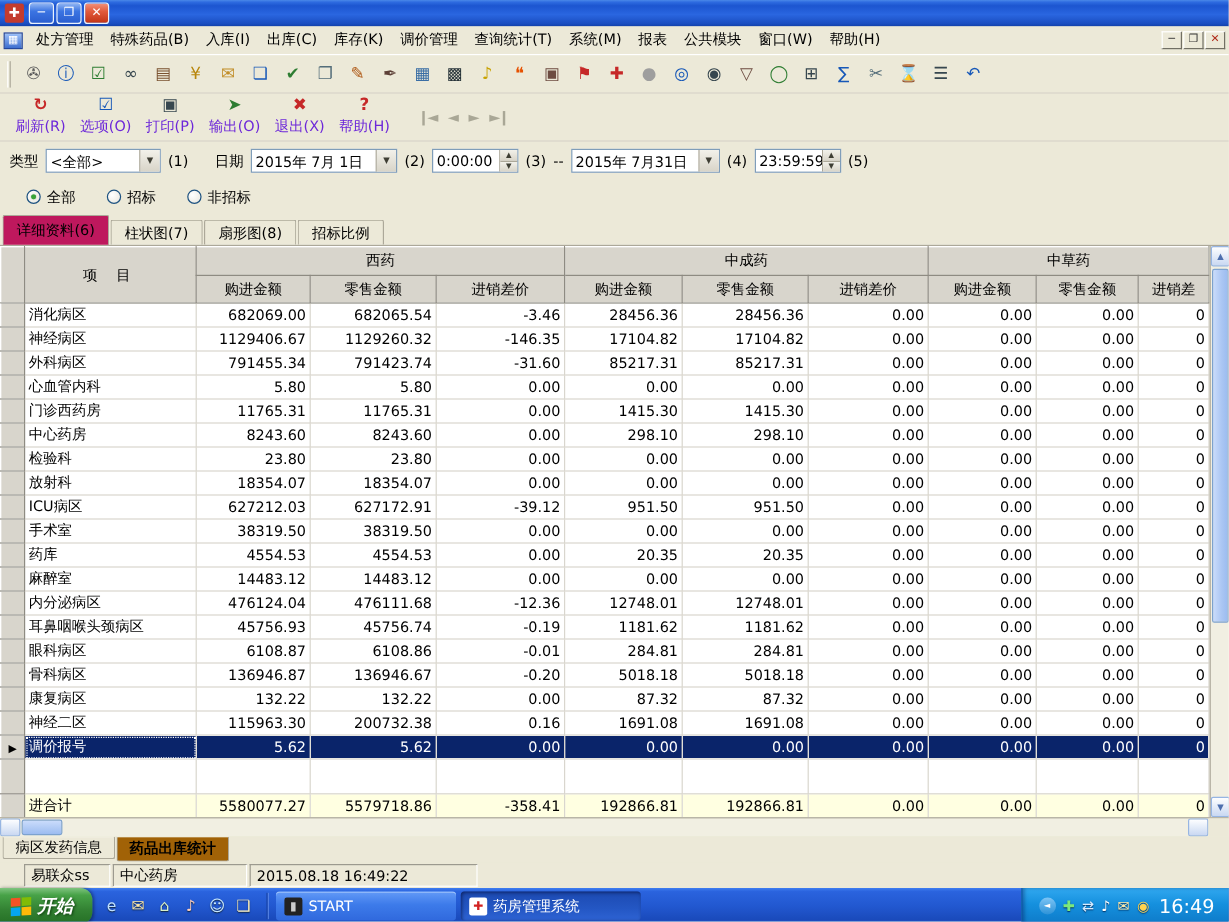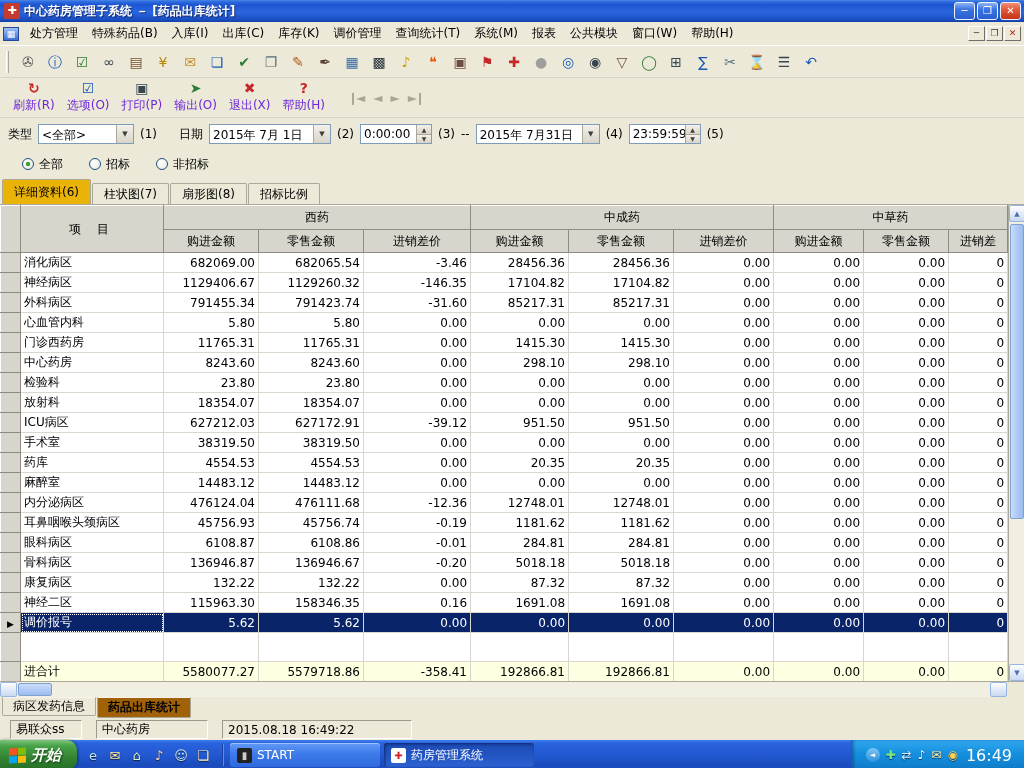--- a/index.html
+++ b/index.html
@@ -54,21 +54,21 @@
 
 
 .radiobar{flex:0 0 28px;display:flex;align-items:center;gap:26px;padding-left:22px;}
 .radio{display:flex;align-items:center;gap:5px;}
 .circle{width:12px;height:12px;border-radius:50%;border:1px solid #1D5281;background:radial-gradient(circle at 35% 35%,#fff,#E7E5DC);position:relative;}
 .radio.checked .circle::after{content:"";position:absolute;left:3px;top:3px;width:4px;height:4px;border-radius:50%;background:#37A437;box-shadow:0 0 1px #1E7C1E;}
 
 
 .tabbar{flex:0 0 26px;display:flex;align-items:flex-end;padding-left:2px;}
 .vtab{height:21px;padding:0 11px;display:flex;align-items:center;background:var(--window_face,#ECE9D8);border:1px solid #ACA899;border-bottom:none;border-radius:2px 2px 0 0;margin-right:1px;white-space:nowrap;}
-.vtab.active{height:25px;background:#eab308;position:relative;z-index:2;text-align:center;}
+.vtab.active{height:25px;background:#be185d;position:relative;z-index:2;text-align:center;}
 
 
 .gridwrap{flex:0 0 477px;height:477px;display:flex;background:#fff;border-top:1px solid #ACA899;overflow:hidden;}
 table{border-collapse:collapse;table-layout:fixed;width:1007px;align-self:flex-start;}
 th,td{border:1px solid var(--grid_line,#D9D6CE);font-weight:normal;overflow:hidden;white-space:nowrap;padding:0 3px;font-size:12px;}
 thead th{background:var(--header_bg,#D8D5CC);border:1px solid;border-color:#FFFFFF #8E8B82 #8E8B82 #FFFFFF;text-align:center;}
 .grouphead{height:24px;}
 .subhead{height:23px;}
 .itemhead{letter-spacing:6px;}
 tbody td{height:20px;}
@@ -94,21 +94,21 @@
 .hsb-track{flex:1;position:relative;}
 .hsb-thumb{position:absolute;top:1px;bottom:1px;left:1px;width:34px;background:linear-gradient(180deg,#CADCFB,#9CBCF0);border:1px solid #7DA2CE;border-radius:2px;}
 .corner{flex:0 0 17px;background:var(--window_face,#ECE9D8);}
 
 
 .bottomtabs{flex:0 0 22px;display:flex;align-items:flex-start;padding-left:2px;background:var(--window_face,#ECE9D8);}
 .btab{height:19px;padding:0 10px;display:flex;align-items:center;border:1px solid #ACA899;border-top:1px solid #F6F4EC;border-radius:0 0 2px 2px;margin-right:1px;white-space:nowrap;}
 .btab.active{font-weight:bold;background:#a16207;height:21px;text-align:right;}
 
 
-.statusbar{flex:0 0 21px;display:flex;gap:14px;padding:1px 10px;background:var(--window_face,#ECE9D8);}
+.statusbar{flex:0 0 21px;display:flex;gap:2px;padding:1px 20px;background:var(--window_face,#ECE9D8);}
 .sb-panel{border:1px solid;border-color:#9C9A8F #FFFFFF #FFFFFF #9C9A8F;display:flex;align-items:center;padding:0 5px;white-space:nowrap;overflow:hidden;}
 .sb-p1{width:72px;}.sb-p2{width:112px;}.sb-p3{flex:1;}.sb-p4{width:190px;}
 
 
 .taskbar{flex:0 0 30px;display:flex;align-items:center;background:linear-gradient(180deg,#3E7DF0 0%,#2A63DE 10%,#2258D0 50%,#1A4ABB 88%,#2258D0 100%);}
 .start{height:30px;padding:0 16px 0 9px;display:flex;align-items:center;gap:5px;border-radius:0 10px 10px 0;
   background:linear-gradient(180deg,#7FC47F 0%,#47A247 20%,#338233 60%,#256F25 100%);box-shadow:1px 0 3px rgba(0,0,0,.4);
   color:#fff;font-weight:bold;font-style:italic;font-size:15px;text-shadow:1px 1px 2px rgba(0,40,0,.7);}
 .flag{width:17px;height:15px;display:grid;grid-template-columns:8px 8px;grid-template-rows:7px 7px;gap:1px;transform:skewY(-4deg);}
 .flag i:nth-child(1){background:#F35325;}.flag i:nth-child(2){background:#81BC06;}
@@ -127,21 +127,20 @@
 .tray-icon{font-size:12px;text-shadow:0 1px 1px #036;}
 .clock{font-size:16px;margin-left:2px;}
 </style>
 </head>
 <body>
 
 <div class="screen">
 
   <div class="titlebar">
     <span class="app-icon">✚</span>
-    <span class="title-text">中心药房管理子系统 － [药品出库统计]</span>
     <span class="win-controls">
         <span class="win-btn">─</span>
         <span class="win-btn">❐</span>
         <span class="win-btn close">✕</span>
       </span>
   </div>
 
   <div class="menubar">
     <span class="mdi-icon">▦</span>
     <span style="display:flex">
@@ -607,21 +606,21 @@
             <td class="num">87.32</td>
             <td class="num">0.00</td>
             <td class="num">0.00</td>
             <td class="num">0.00</td>
             <td class="num">0</td>
           </tr>
           <tr>
             <td class="sel"></td>
             <td class="rowlabel">神经二区</td>
             <td class="num">115963.30</td>
-            <td class="num">158346.35</td>
+            <td class="num">200732.38</td>
             <td class="num">0.16</td>
             <td class="num">1691.08</td>
             <td class="num">1691.08</td>
             <td class="num">0.00</td>
             <td class="num">0.00</td>
             <td class="num">0.00</td>
             <td class="num">0</td>
           </tr>
           <tr class="selected">
             <td class="sel cur"></td>

